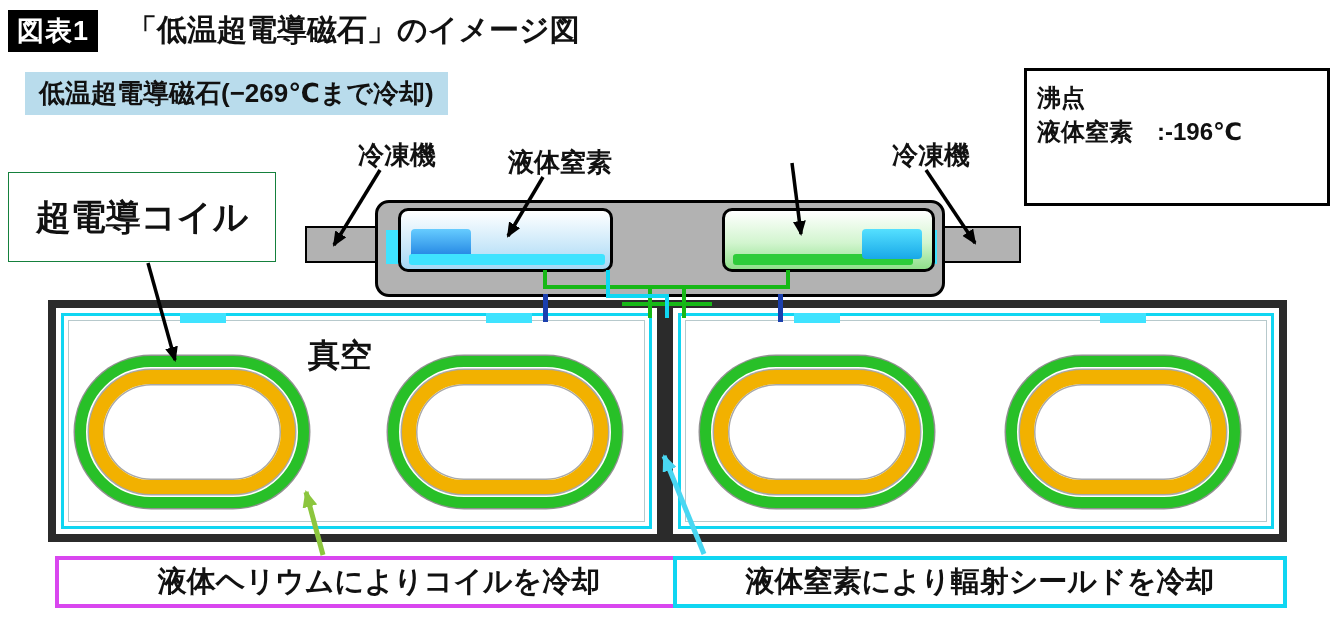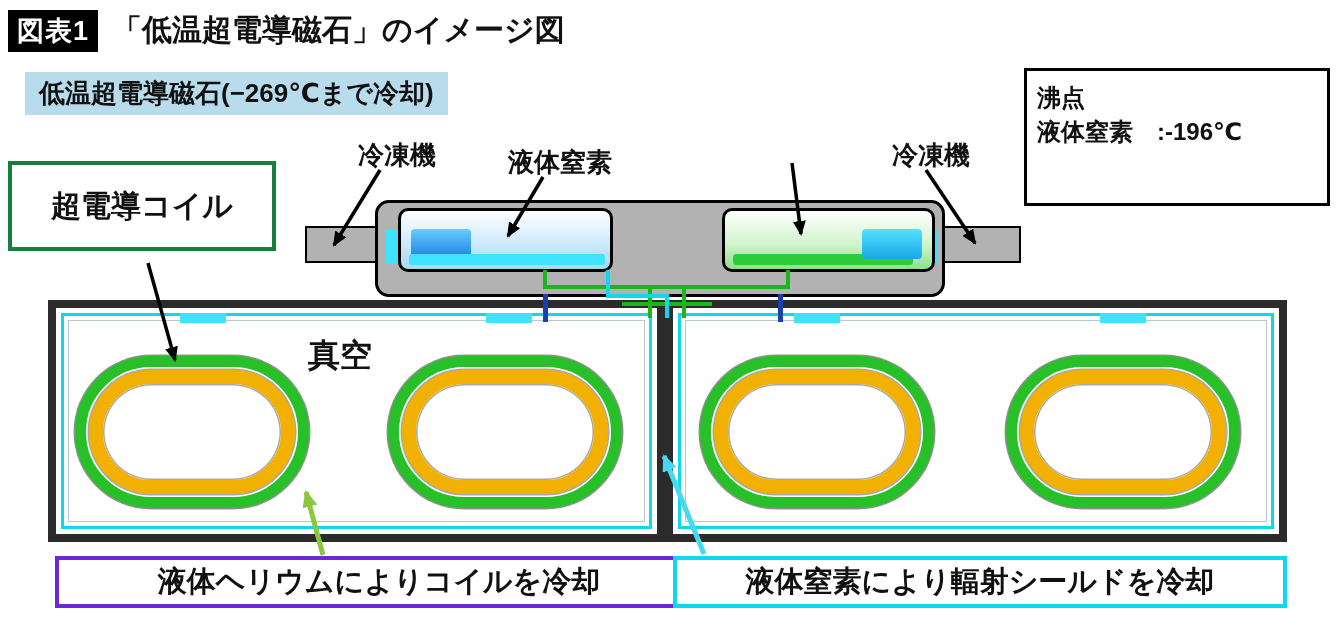--- a/index.html
+++ b/index.html
@@ -4,42 +4,42 @@
 <style>
   * { margin:0; padding:0; box-sizing:border-box; }
   html,body { width:1340px; height:638px; overflow:hidden; background:#fff;
     font-family:"Liberation Sans","DejaVu Sans",sans-serif; color:#111; }
   .stage { position:relative; width:1340px; height:638px; background:#fff; }
   .abs { position:absolute; }
 
   
   .tag { left:8px; top:10px; background:#000; color:#fff; font-weight:bold;
          font-size:27px; padding:3px 9px; letter-spacing:1px; }
-  .title { left:112px; top:10px; font-size:30px; font-weight:bold; }
+  .title { left:127px; top:10px; font-size:30px; font-weight:bold; }
 
   
   .hl-label { left:25px; top:72px; background:#b9dcec; font-size:26px;
               font-weight:bold; padding:4px 14px; }
 
   
   .info-box { left:1024px; top:68px; width:306px; height:138px;
               border:3px solid #000; background:#fff; padding:10px 10px;
               font-size:24px; font-weight:bold; line-height:1.42; }
 
   
   .lbl { font-size:26px; font-weight:bold; white-space:nowrap; }
   .lbl-fridge-l { left:358px; top:138px; }
   .lbl-n2 { left:508px; top:145px; }
   .lbl-he { left:668px; top:127px; font-size:27px; }
   .lbl-fridge-r { left:892px; top:138px; }
 
   
-  .box-coil { left:8px; top:161px; width:268px; height:90px;
-              border:4px solid #15803d; background:#fff; display:flex;
-              align-items:center; justify-content:center; font-size:30px;
+  .box-coil { left:8px; top:172px; width:268px; height:90px;
+              border:1px solid #15803d; background:#fff; display:flex;
+              align-items:center; justify-content:center; font-size:35px;
               font-weight:bold; }
 
   
   .arm { background:#b2b2b2; border:2px solid #000; height:37px; top:226px; }
   .arm-l { left:305px; width:85px; }
   .arm-r { left:933px; width:88px; }
   .cryo-body { left:375px; top:200px; width:570px; height:97px;
                background:#b2b2b2; border:3px solid #000; border-radius:14px; }
   .tank { top:208px; height:64px; border:3px solid #000; border-radius:10px; }
   .tank-n2 { left:398px; width:215px;
@@ -72,21 +72,21 @@
           border-radius:999px; background:#fff;
           box-shadow:0 0 0 1.5px #a8a8a8, inset 0 0 0 1.5px #a8a8a8; }
   .coil-1 { left:75px; } .coil-2 { left:388px; }
   .coil-3 { left:700px; } .coil-4 { left:1006px; }
   .lbl-vac { left:308px; top:334px; font-size:32px; }
 
   
   .bottom-box { top:556px; height:52px; background:#fff; display:flex;
           align-items:center; justify-content:center; font-size:29px;
           font-weight:bold; white-space:nowrap; }
-  .bb-green { left:55px; width:648px; border:4px solid #6d28d9; }
+  .bb-green { left:55px; width:648px; border:4px solid #d946ef; }
   .bb-cyan { left:673px; width:614px; border:4px solid #10d6f2; }
 
   
   .overlay { position:absolute; inset:0; pointer-events:none; }
   .pipe-green { stroke:#17b817; stroke-width:4; fill:none; }
   .pipe-cyan { stroke:#10d6f2; stroke-width:4; fill:none; }
   .arr-black { stroke:#000; stroke-width:3.5; marker-end:url(#ah-black); }
   .arr-green { stroke:#8cc63e; stroke-width:5; marker-end:url(#ah-green); }
   .arr-cyan  { stroke:#49d7f2; stroke-width:5; marker-end:url(#ah-cyan); }
 </style>

